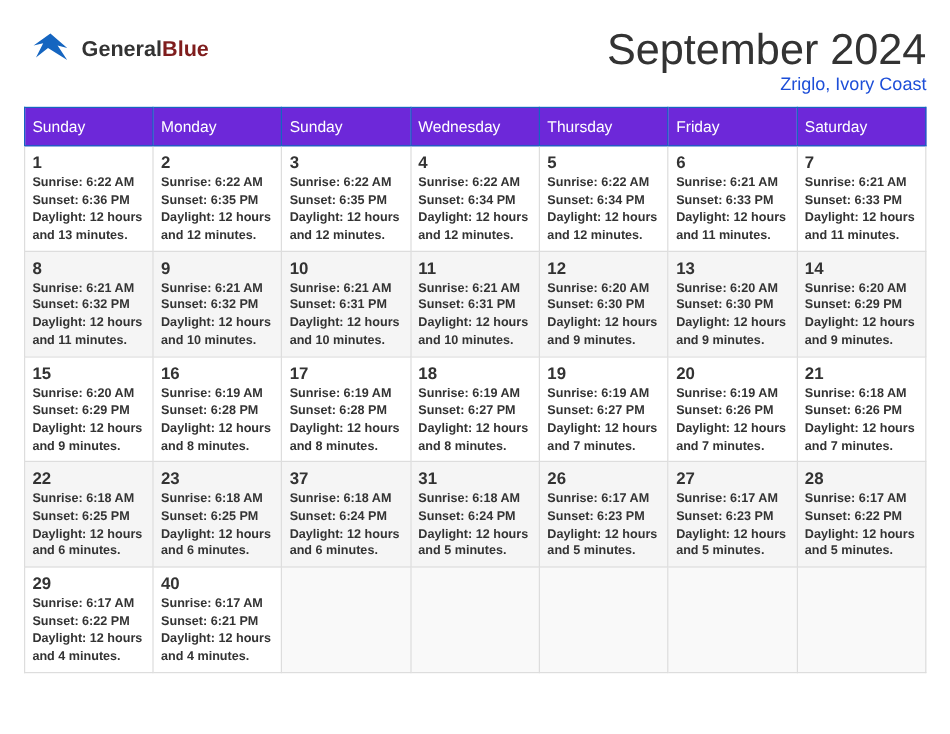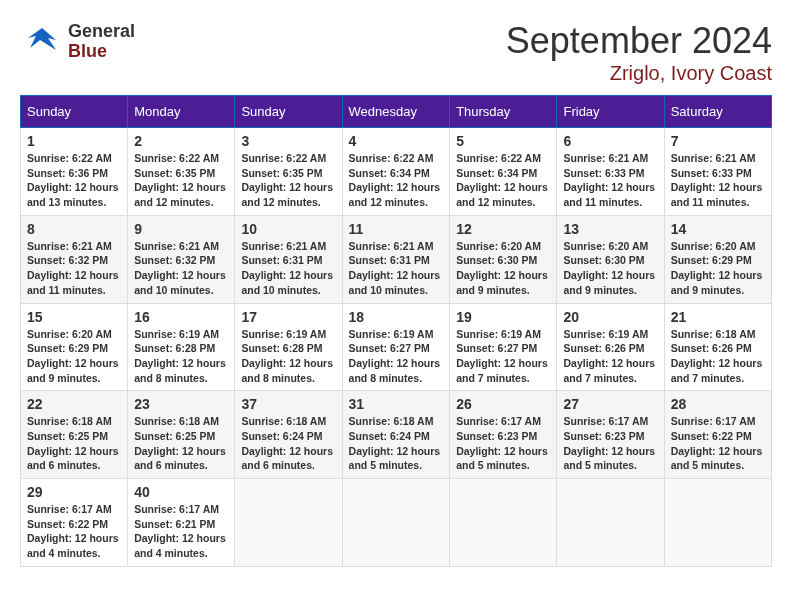--- a/index.html
+++ b/index.html
@@ -11,42 +11,41 @@
       padding: 20px;
     }
     .header {
       display: flex;
       justify-content: space-between;
       align-items: flex-start;
       margin-bottom: 10px;
     }
     .logo {
       display: flex;
-      flex-direction: column;
       align-items: flex-start;
     }
     .title-section {
       text-align: right;
     }
     .month-title {
       font-size: 36px;
       font-weight: normal;
       color: #333;
     }
     .location {
-      font-size: 20px;
-      color: #7f1d1d;
+      font-size: 15px;
+      color: #1d4ed8;
     }
     .calendar {
       width: 100%;
       border-collapse: collapse;
       font-size: 11px;
     }
     .calendar th {
-      background-color: #4c1d95;
+      background-color: #6d28d9;
       color: #fff;
       padding: 8px 6px;
       text-align: left;
       font-size: 13px;
       font-weight: normal;
       border: 1px solid #1565c0;
     }
     .calendar td {
       vertical-align: top;
       padding: 5px 6px;

